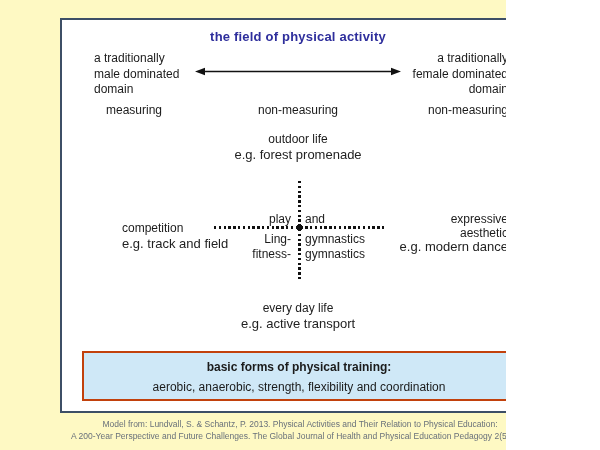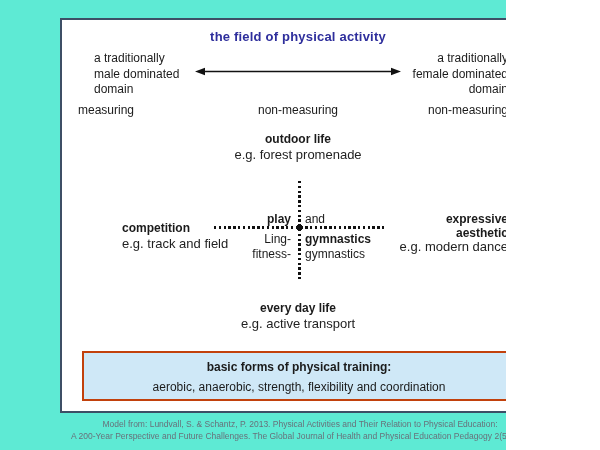--- a/index.html
+++ b/index.html
@@ -5,21 +5,21 @@
   html, body {
     margin: 0;
     padding: 0;
     background: #ffffff;
     font-family: "Liberation Sans", sans-serif;
   }
   .page {
     position: relative;
     width: 506px;
     height: 450px;
-    background: #5eead4;
+    background: #fef9c3;
     overflow: hidden;
     color: #1b1b1b;
   }
   .box {
     position: absolute;
     left: 60px;
     top: 18px;
     width: 482px;
     height: 395px;
     border: 2px solid #3d4f66;
@@ -31,21 +31,21 @@
   .pre { white-space: pre-line; }
   .cx { left: 236px; transform: translateX(-50%); text-align: center; }
   .title {
     top: 9px;
     font-size: 13px;
     font-weight: bold;
     color: #2e2e9c;
     letter-spacing: 0.2px;
   }
   .lbl { font-size: 12px; line-height: 15.5px; }
-  .bold { font-weight: bold; }
+  .bold { font-weight: normal; }
   .eg { font-size: 13px; line-height: 13px; color: #222; }
   .right-align { text-align: right; }
   .dotted-h {
     height: 3px;
     background: repeating-linear-gradient(to right, #111 0px, #111 2.4px, transparent 2.4px, transparent 4.8px);
   }
   .dotted-v {
     width: 3px;
     background: repeating-linear-gradient(to bottom, #111 0px, #111 2.4px, transparent 2.4px, transparent 4.8px);
   }
@@ -101,21 +101,21 @@
     <div class="abs lbl pre right-align" style="right:32px; top:31px;">a traditionally
 female dominated
 domain</div>
 
     <svg class="abs" style="left:133px; top:45px;" width="206" height="13" viewBox="0 0 206 13">
       <line x1="9" y1="6.5" x2="197" y2="6.5" stroke="#111" stroke-width="1.6"></line>
       <polygon points="0,6.5 10,2.8 10,10.2" fill="#111"></polygon>
       <polygon points="206,6.5 196,2.8 196,10.2" fill="#111"></polygon>
     </svg>
 
-    <div class="abs lbl nowrap" style="left:16px; top:83px;">measuring</div>
+    <div class="abs lbl nowrap" style="left:44px; top:83px;">measuring</div>
     <div class="abs lbl nowrap cx" style="top:83px;">non-measuring</div>
     <div class="abs lbl nowrap right-align" style="right:32px; top:83px;">non-measuring</div>
 
     <div class="abs cx" style="top:112px;">
       <div class="lbl bold nowrap">outdoor life</div>
       <div class="eg nowrap">e.g. forest promenade</div>
     </div>
 
     <div class="abs dotted-v" style="left:236px; top:161px; height:99px;"></div>
     <div class="abs dotted-h" style="left:152px; top:206px; width:173px;"></div>

